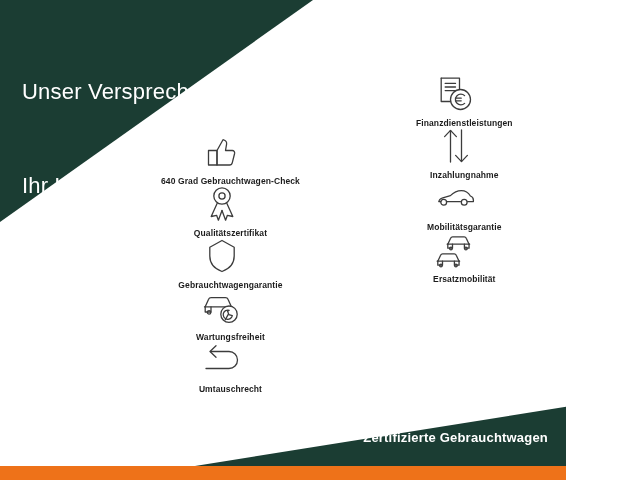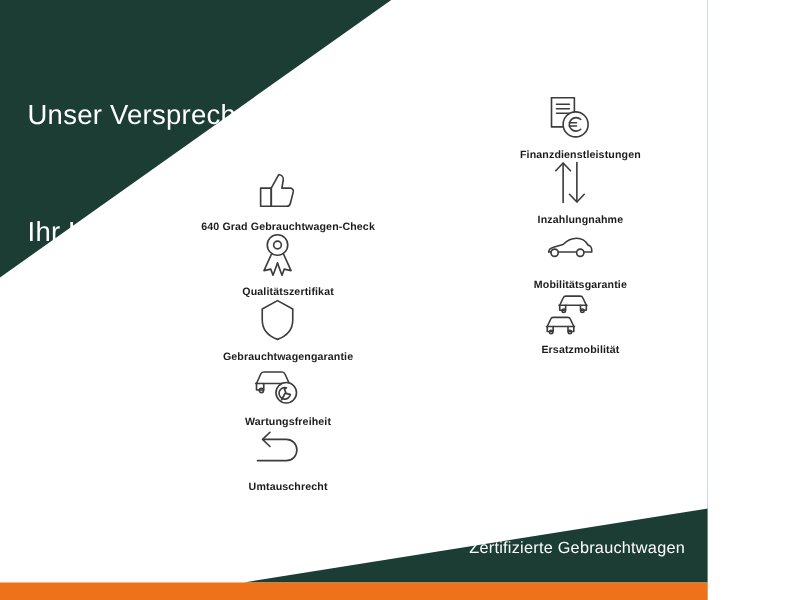--- a/index.html
+++ b/index.html
@@ -5,21 +5,21 @@
   html, body {
     margin: 0;
     padding: 0;
     background: #ffffff;
   }
   #stage {
     position: relative;
     width: 566px;
     height: 480px;
     overflow: hidden;
-    background: #0f766e;
+    background: #c2410c;
     font-family: "Liberation Sans", sans-serif;
   }
 
   
   #bg-shapes {
     position: absolute;
     left: 0;
     top: 0;
     width: 640px;
     height: 480px;
@@ -96,21 +96,21 @@
   }
   .logo-plus {
     font-size: 12px;
     font-weight: 400;
     letter-spacing: 0.3px;
     line-height: 1;
   }
   .logo-sub {
     margin-top: 21px;
     font-size: 13px;
-    font-weight: 400;
+    font-weight: 700;
     letter-spacing: 0.2px;
     line-height: 1;
   }
 </style>
 </head>
 <body>
 
 <div id="stage">
 
   <svg id="bg-shapes" viewBox="0 0 640 480">

